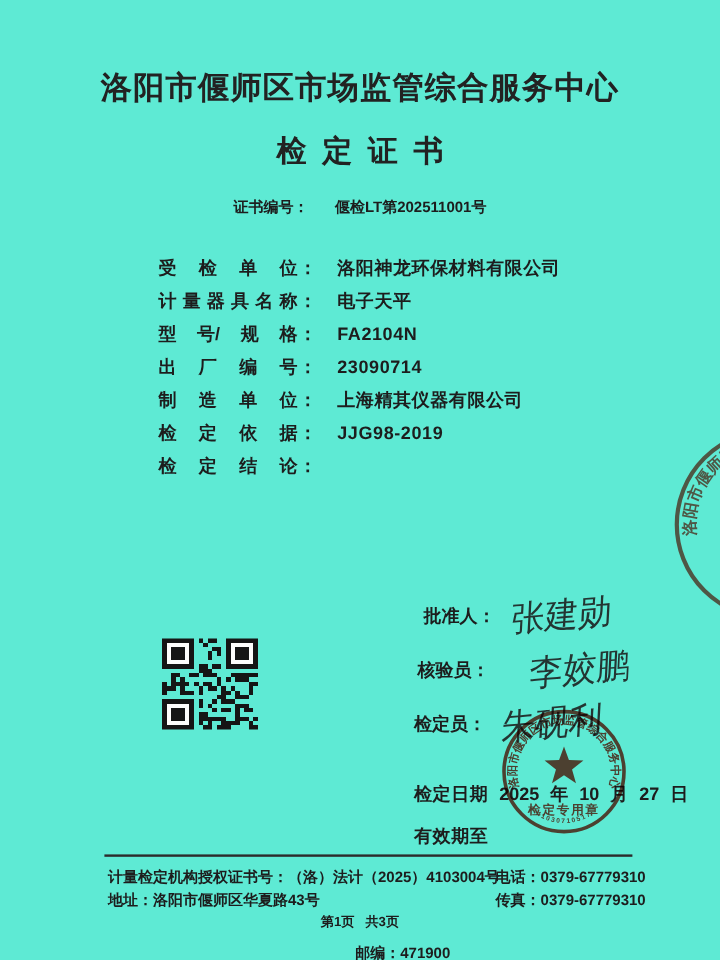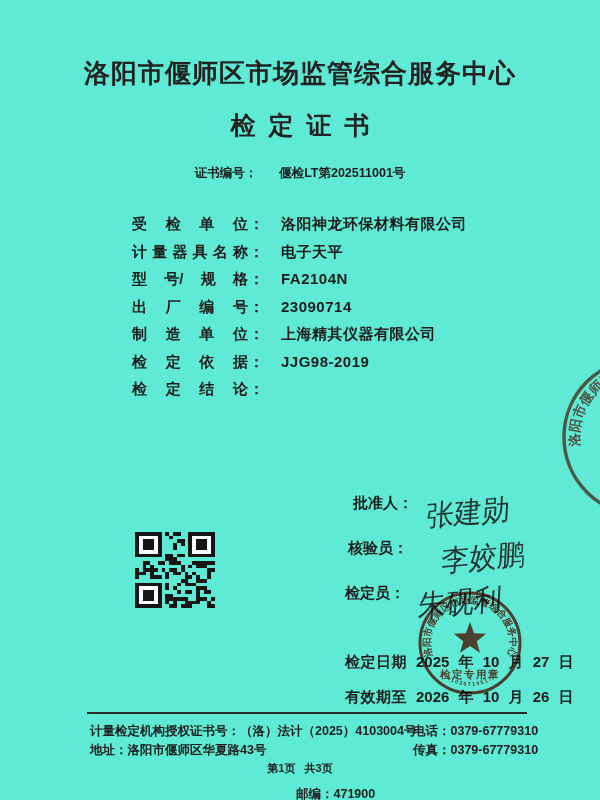--- a/index.html
+++ b/index.html
@@ -21,21 +21,21 @@
     position:absolute;top:165px;left:0;width:100%;
     display:flex;justify-content:center;gap:22px;
     font-size:12.5px;font-weight:700;
   }
   .fields{position:absolute;top:215px;left:132px;right:30px;}
   .frow{display:flex;align-items:baseline;line-height:18px;margin-bottom:9.5px;
         font-size:15px;font-weight:700;}
   .flabel{width:116px;display:flex;justify-content:space-between;white-space:nowrap;}
   .colon{margin-left:1px;}
   .fvalue{margin-left:17px;white-space:nowrap;letter-spacing:.5px;}
-  .sig-row{position:absolute;display:flex;}
+  .sig-row{position:absolute;display:flex;align-items:center;}
   .sig-label{font-size:15px;font-weight:700;white-space:nowrap;}
   .sig-name{
     font-size:28px;margin-left:13px;white-space:nowrap;color:#1b1b1b;opacity:.87;
     transform:rotate(-5deg) skewX(-8deg) scaleY(1.05);font-weight:400;
   }
   .qr{position:absolute;left:135px;top:532px;width:80px;height:76px;}
   .qr svg{width:100%;height:100%;}
   .date-row{position:absolute;left:345px;display:flex;font-size:15px;font-weight:700;white-space:nowrap;}
   .date-label{margin-right:9px;letter-spacing:.5px;}
   .date-value{word-spacing:5px;}
@@ -289,21 +289,20 @@
       </g>
     </svg>
   </div>
 
   <div class="date-row" style="top:653px;">
     <span class="date-label">检定日期</span>
     <span class="date-value">2025 年 10 月 27 日</span>
   </div>
   <div class="date-row" style="top:688px;">
     <span class="date-label">有效期至</span>
-    <span class="date-value">2026 年 10 月 26 日</span>
   </div>
 
   <svg class="seal seal-partial" viewBox="0 0 170 170">
     <circle cx="85" cy="85" r="78" fill="none" stroke="currentColor" stroke-width="3.5"></circle>
     <path id="psealArc" d="M 25.8,106.5 A 63,63 0 1 1 144.2,106.5" fill="none"></path>
     <text font-size="13.5" fill="currentColor" text-anchor="middle" font-weight="700">
       <textPath href="#psealArc" startOffset="50%">洛阳市偃师区市场监管综合服务中心</textPath>
     </text>
     <polygon fill="currentColor" points="85,60 90.9,76.9 108.8,77.3 94.5,88.1 99.7,105.2 85,95 70.3,105.2 75.5,88.1 61.2,77.3 79.1,76.9"></polygon>
   </svg>

